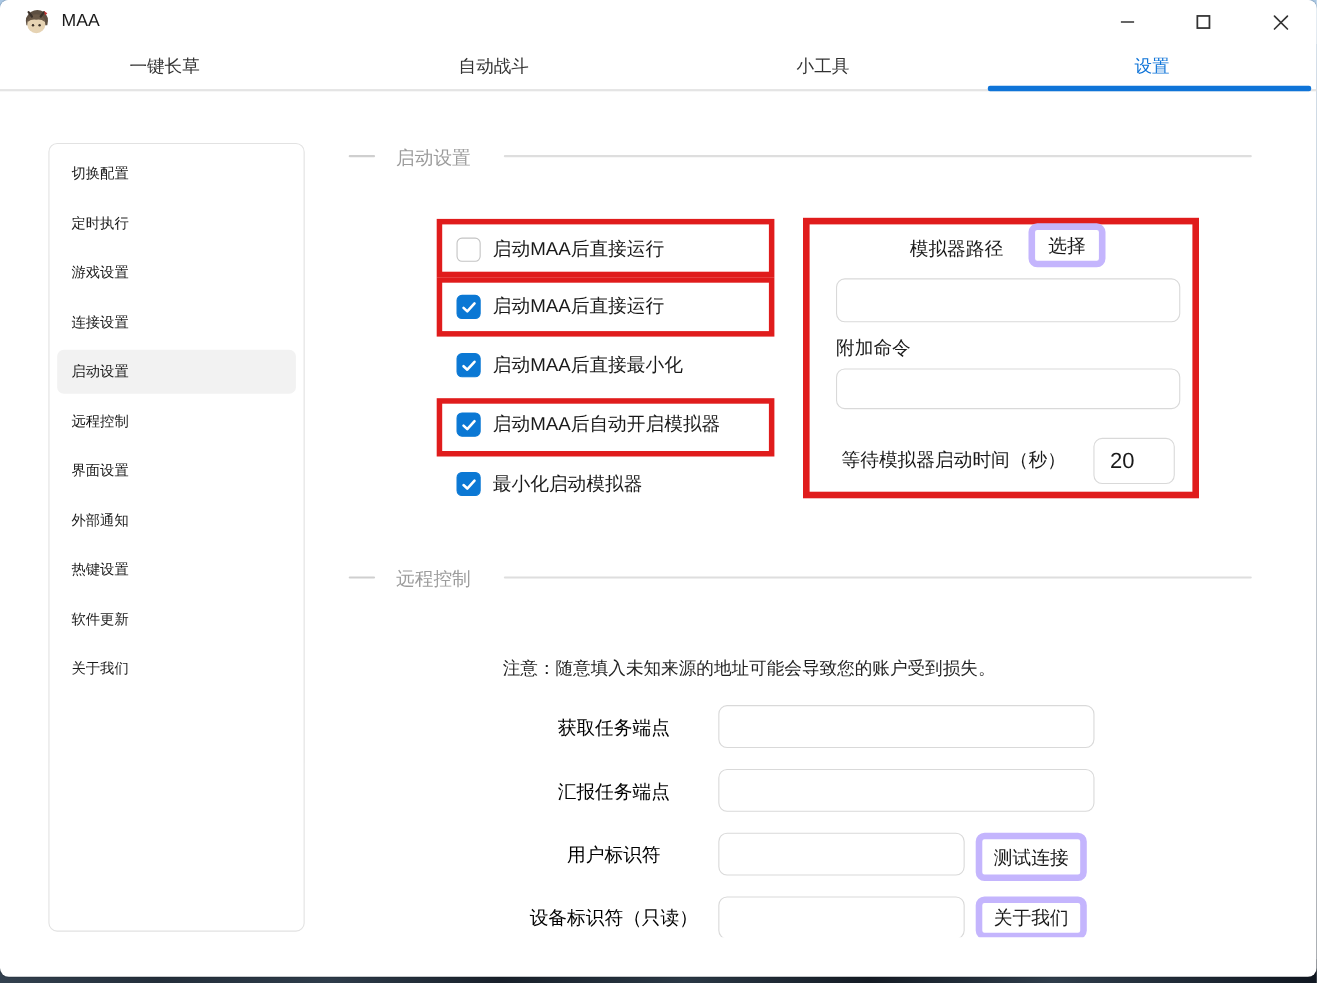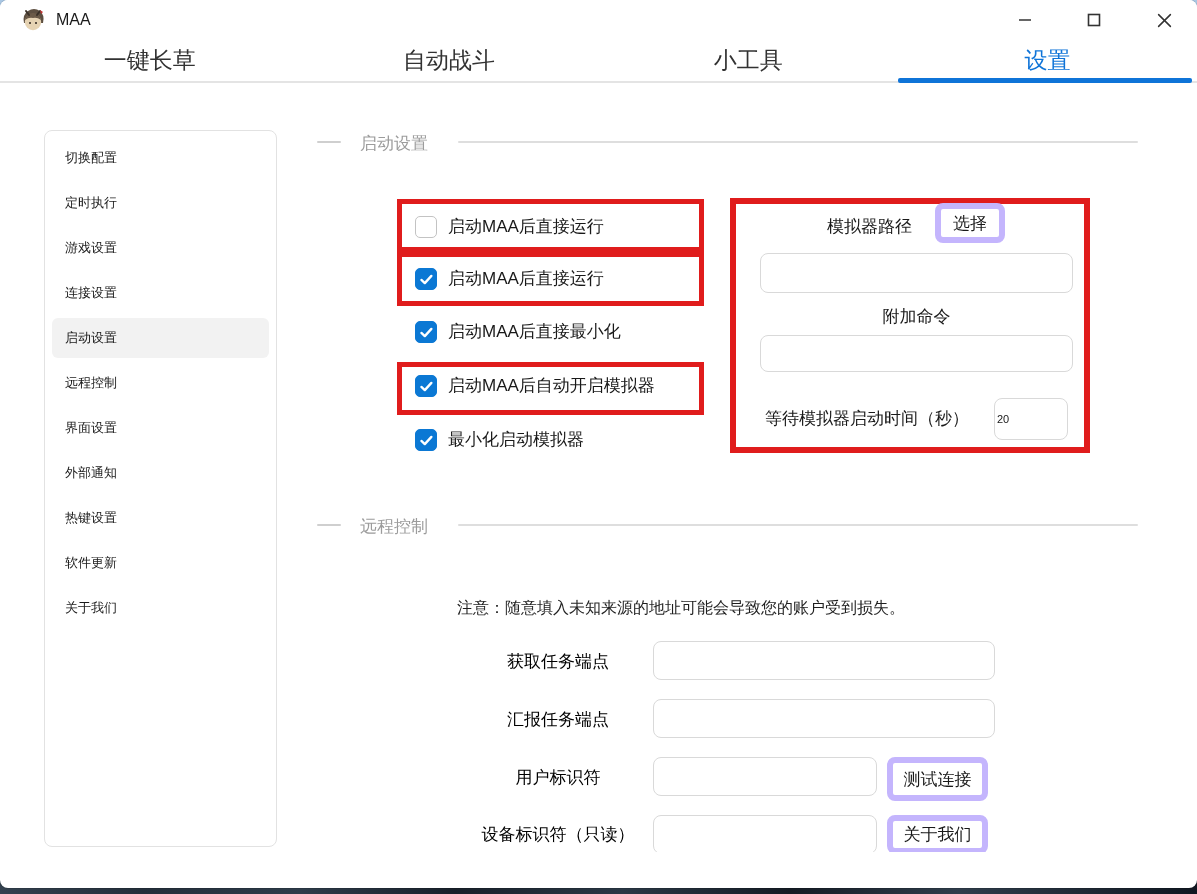--- a/index.html
+++ b/index.html
@@ -19,21 +19,21 @@
     box-shadow:0 0 0 1px rgba(0,0,0,0.10);
   }
   
   .titlebar { position:absolute; left:0; top:0; width:100%; height:40px; background:#fff; }
   .app-icon { position:absolute; left:20px; top:7px; width:26px; height:26px; }
   .app-title { position:absolute; left:56px; top:0; height:40px; line-height:40px; font-size:16px; color:#1a1a1a; }
   .win-btn { position:absolute; top:0; width:46px; height:40px; display:flex; align-items:center; justify-content:center; cursor:default; }
   .win-btn.min { left:1002px; } .win-btn.max { left:1071px; } .win-btn.close { left:1141px; }
   
   .tabbar { position:absolute; left:0; top:40px; width:100%; height:43px; display:flex; border-bottom:2px solid #e4e4e4; }
-  .tab { flex:1 1 0; text-align:center; line-height:41px; font-size:23px; color:#323232; cursor:default; }
+  .tab { flex:1 1 0; text-align:center; line-height:41px; font-size:16px; color:#323232; cursor:default; }
   .tab.selected { color:#0f74d8; }
   .tab-underline { position:absolute; left:898px; top:78px; width:294px; height:5px; background:#0f74d8; border-radius:2px; }
   
   .content { position:absolute; left:0; top:0; width:1197px; height:852px; overflow:hidden; }
   
   .sidebar { position:absolute; left:44px; top:130px; width:233px; height:717px;
     border:1px solid #e2e2e2; border-radius:8px; background:#fff; }
   .side-item { position:absolute; left:7px; width:217px; height:40px; line-height:40px;
     padding-left:13px; font-size:13px; color:#1a1a1a; border-radius:6px; cursor:default; }
   .side-item.selected { background:#f2f2f2; }
@@ -47,21 +47,21 @@
     border-radius:5px; background:#fff; }
   .checkbox svg { display:none; position:absolute; left:2px; top:2px; }
   .checkbox.checked { background:#0b78d4; border-color:#0b78d4; }
   .checkbox.checked svg { display:block; }
   .cb-label { position:absolute; left:33px; top:0; line-height:22px; font-size:17px; color:#191919; white-space:nowrap; }
   
   .annotation { position:absolute; border:5px solid #e01c1c; display:none; pointer-events:none; }
   .annotation.visible { display:block; }
   
   .ui-input { position:absolute; border:1px solid #d9d9d9; border-radius:8px; background:#fff;
-    font-family:inherit; font-size:11px; color:#191919; padding:0 2px; outline:none; }
+    font-family:inherit; font-size:20px; color:#191919; padding:0 14px; outline:none; }
   .ui-btn { position:absolute; border:6px solid #c4b5fd; border-radius:8px; background:#fff;
     font-size:17px; color:#191919; display:flex; align-items:center; justify-content:center; cursor:default; }
   .panel-label { position:absolute; font-size:17px; color:#191919; white-space:nowrap; }
   .warning { position:absolute; left:431px; top:598px; width:500px; text-align:center;
     font-size:16px; color:#1f1f1f; white-space:nowrap; }
   .form-label { position:absolute; left:438px; width:240px; text-align:center; font-size:17px; color:#000000; white-space:nowrap; }
 </style>
 </head>
 <body>
 
@@ -129,21 +129,21 @@
     </div>
 
     <div class="annotation visible" style="left:397px; top:199px; width:307px; height:53px;"></div>
     <div class="annotation visible" style="left:397px; top:252px; width:307px; height:54px;"></div>
     <div class="annotation visible" style="left:397px; top:362px; width:307px; height:53px;"></div>
     <div class="annotation visible" style="left:730px; top:198px; width:360px; height:255px; border-width:6px;"></div>
 
     <div class="panel-label" style="left:827px; top:215px;">模拟器路径</div>
     <div class="ui-btn" style="left:935px; top:203px; width:70px; height:40px;">选择</div>
     <input class="ui-input" style="left: 760px; top: 253px; width: 313px; height: 40px;" value="">
-    <div class="panel-label" style="left:760px; top:305px; width:313px; text-align:center;">附加命令</div>
+    <div class="panel-label" style="left:760px; top:305px; width:313px; ">附加命令</div>
     <input class="ui-input" style="left: 760px; top: 335px; width: 313px; height: 37px;" value="">
     <div class="panel-label" style="left:765px; top:407px;">等待模拟器启动时间（秒）</div>
     <input class="ui-input" style="left: 994px; top: 398px; width: 74px; height: 42px;" value="20">
 
     <div class="sec-dash" style="left:317px; top:524px;"></div>
     <div class="sec-title" style="left:360px; top:515px;">远程控制</div>
     <div class="sec-line" style="left:458px; top:524px;"></div>
 
     <div class="warning">注意：随意填入未知来源的地址可能会导致您的账户受到损失。</div>
 

